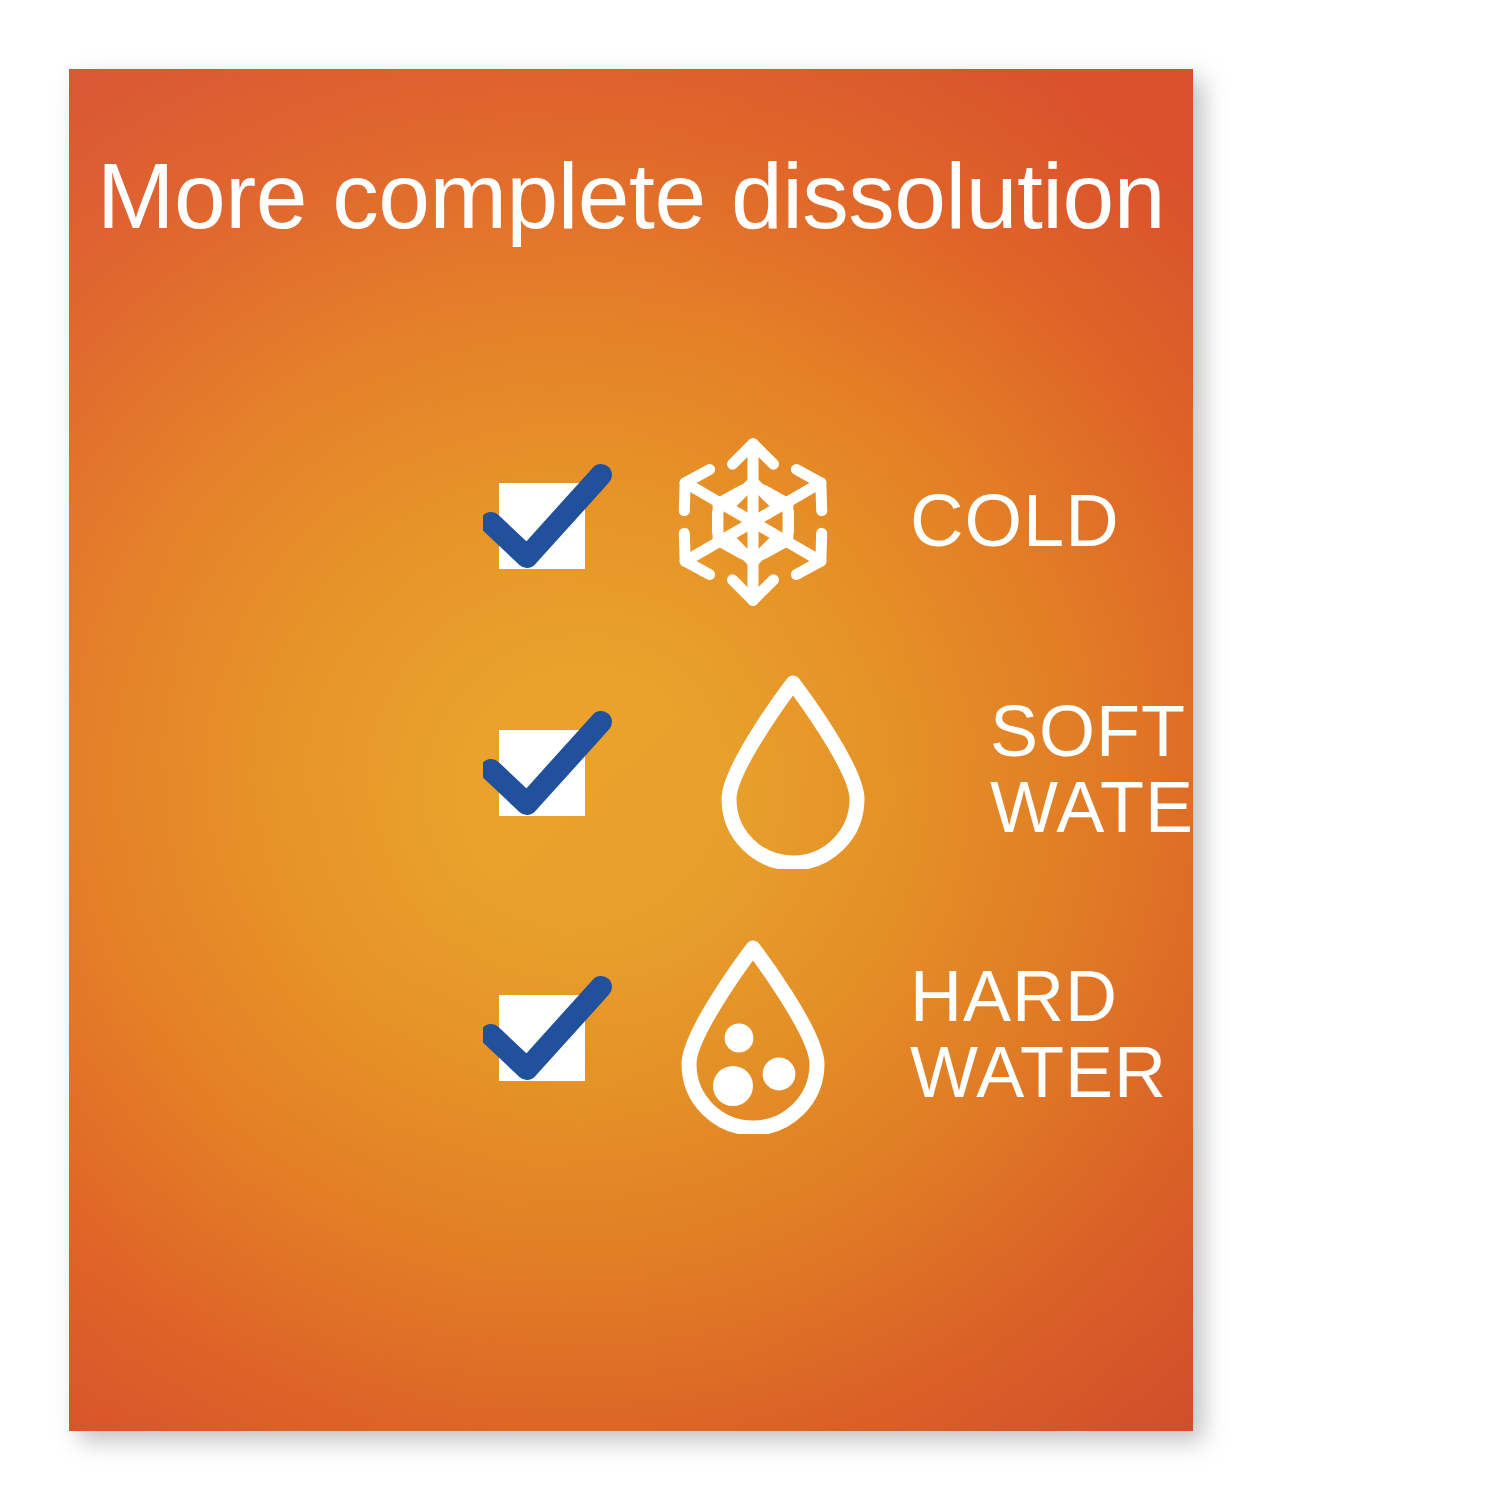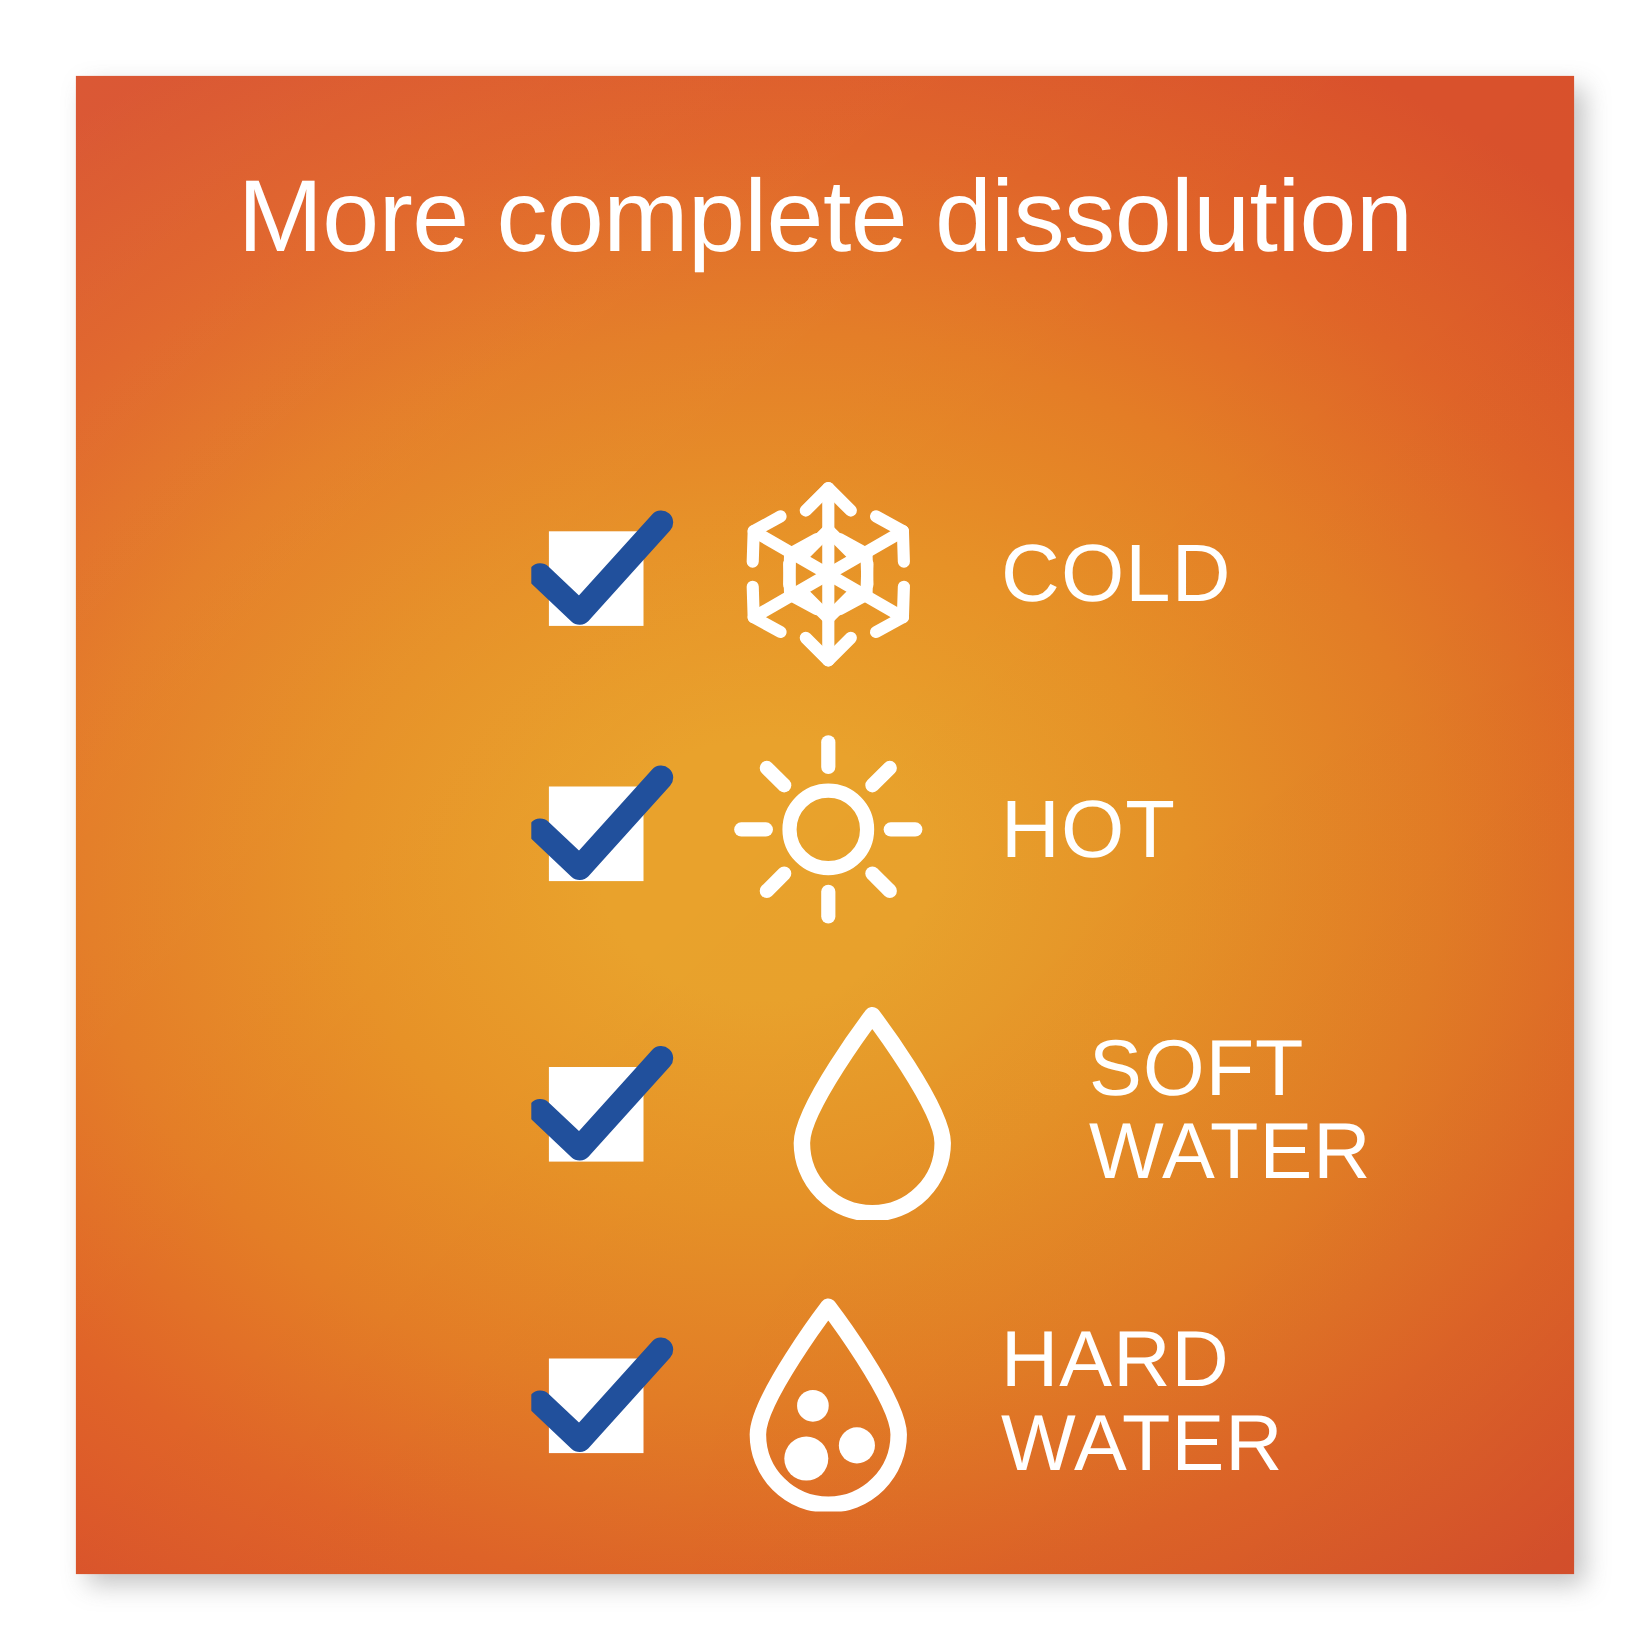--- a/index.html
+++ b/index.html
@@ -14,21 +14,21 @@
   #stage {
     position:relative;
     width:1500px; height:1500px;
     background:#ffffff;
   }
 
   
   .panel {
     position:absolute;
     left:69px; top:69px;
-    width:1362px; height:1362px;
+    width:1124px; height:1362px;
     overflow:hidden;
     box-shadow: 10px 10px 22px rgba(120,120,120,0.45);
     background:
       radial-gradient(ellipse 78% 62% at 46% 53%,
         #e9a22c 0%,
         #e9a22c 14%,
         #e79227 36%,
         #e47d26 58%,
         #e06428 78%,
         #d9512c 100%);
@@ -183,47 +183,20 @@
 
                 <path d="M88.1 72 L88.6 56.4 M88.1 72 L74.4 79.5"></path>
                 <path d="M69.5 60.4 L70 44.8 M69.5 60.4 L55.8 67.9"></path>
               </g>
             </svg>
           </div>
 
           <div class="label-cell">COLD</div>
         </div>
 
-        <div class="row r-hot">
-
-          <div class="check-cell">
-            <div class="check-box"></div>
-            <svg class="check-mark" viewBox="0 0 130 130">
-              <path d="M8 66 L44 100 L118 18" fill="none" stroke="#21509C" stroke-width="22" stroke-linecap="round" stroke-linejoin="round"></path>
-            </svg>
-          </div>
-
-          <div class="icon-cell">
-            <svg width="172" height="172" viewBox="0 0 100 100">
-              <circle cx="50" cy="50" r="20.5" fill="none" stroke="#ffffff" stroke-width="7.5"></circle>
-              <g stroke="#ffffff" stroke-width="7.5" stroke-linecap="round">
-                <line x1="50" y1="4" x2="50" y2="17"></line>
-                <line x1="50" y1="83" x2="50" y2="96"></line>
-                <line x1="4" y1="50" x2="17" y2="50"></line>
-                <line x1="83" y1="50" x2="96" y2="50"></line>
-                <line x1="17.5" y1="17.5" x2="26.7" y2="26.7"></line>
-                <line x1="73.3" y1="73.3" x2="82.5" y2="82.5"></line>
-                <line x1="17.5" y1="82.5" x2="26.7" y2="73.3"></line>
-                <line x1="73.3" y1="26.7" x2="82.5" y2="17.5"></line>
-              </g>
-            </svg>
-          </div>
-
-          <div class="label-cell">HOT</div>
-        </div>
 
         <div class="row r-soft">
 
           <div class="check-cell">
             <div class="check-box"></div>
             <svg class="check-mark" viewBox="0 0 130 130">
               <path d="M8 66 L44 100 L118 18" fill="none" stroke="#21509C" stroke-width="22" stroke-linecap="round" stroke-linejoin="round"></path>
             </svg>
           </div>
 

